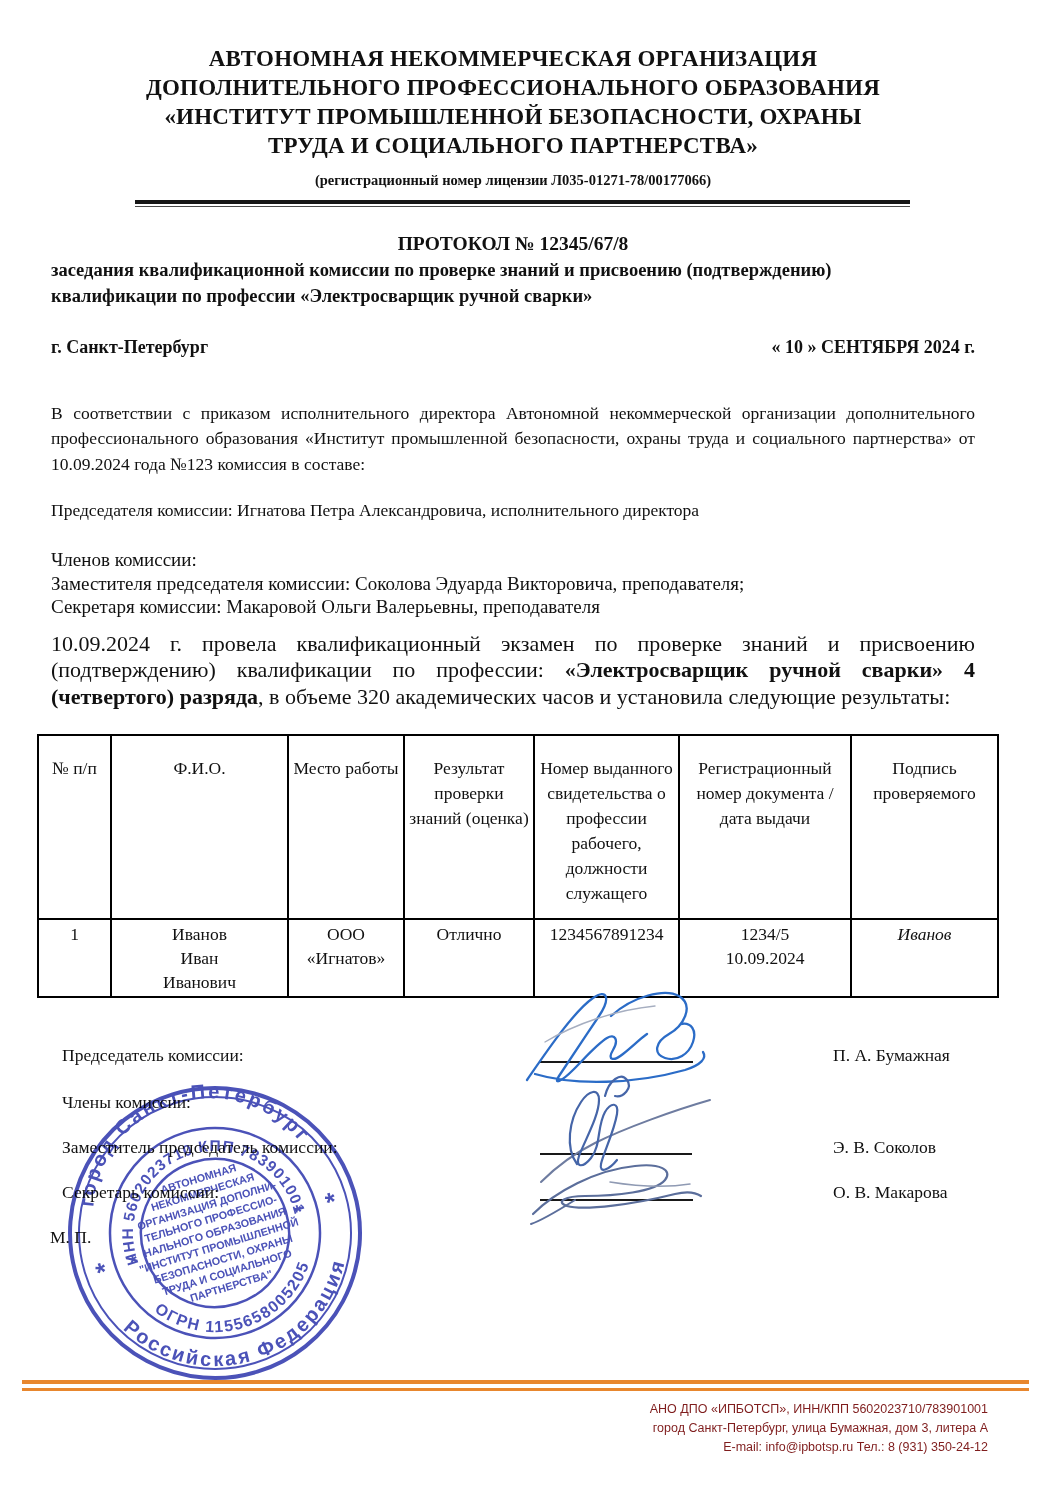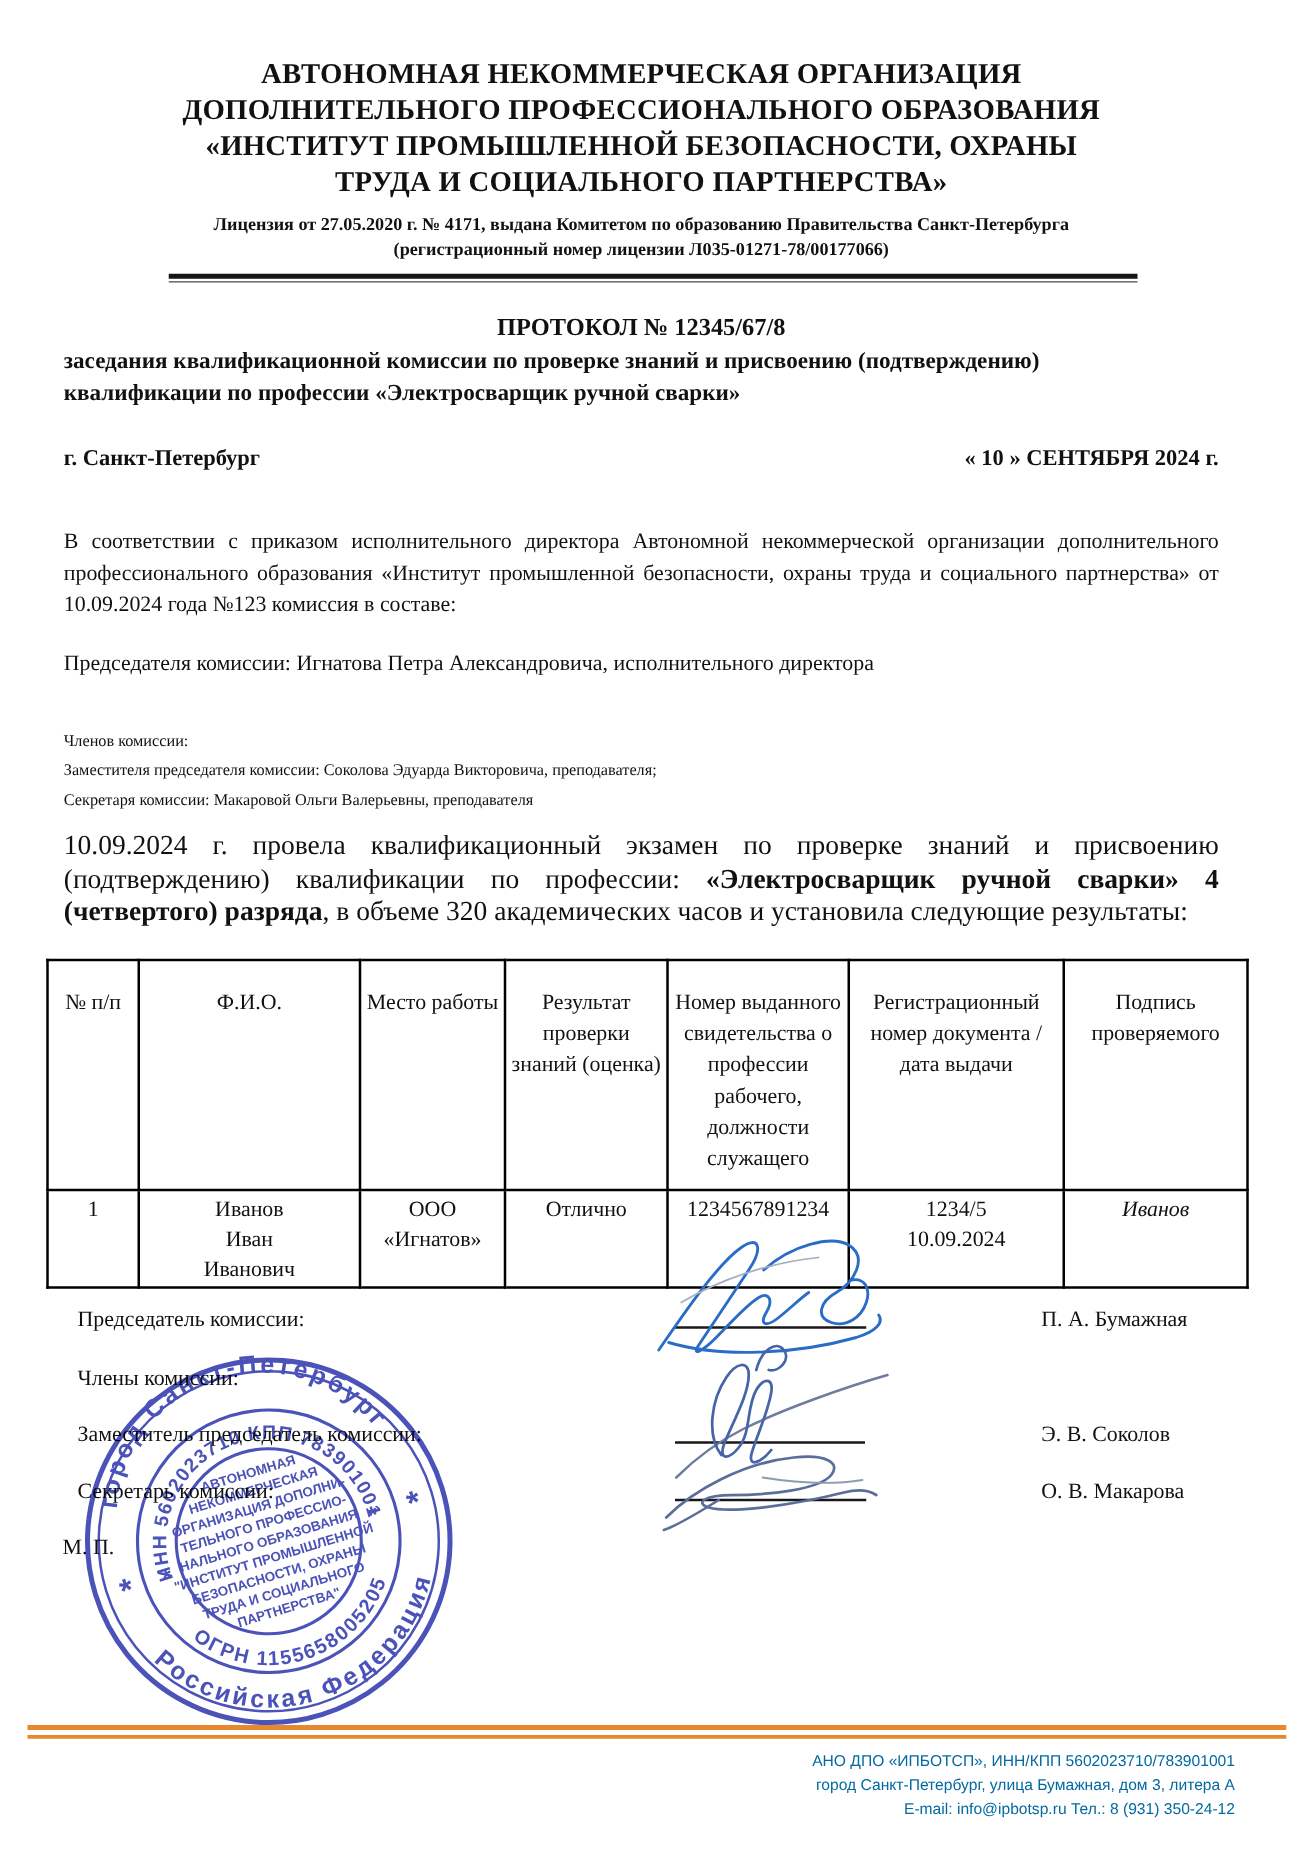--- a/index.html
+++ b/index.html
@@ -13,21 +13,21 @@
   .org-title{font-size:23px;font-weight:bold;line-height:29px;text-align:center;letter-spacing:.2px;}
   .license{margin-top:11px;font-size:14.5px;font-weight:bold;line-height:19.5px;text-align:center;}
   .header-rule{margin:9px 0 0 84px;width:775px;height:2px;border-top:4px solid #161616;border-bottom:1px solid #4a4a4a;}
 
   .prot-title{margin-top:24px;font-size:19.5px;font-weight:bold;text-align:center;line-height:26px;}
   .prot-subtitle{font-size:18.5px;font-weight:bold;text-align:left;line-height:26px;}
   .city-date{margin-top:26px;display:flex;justify-content:space-between;font-weight:bold;font-size:18px;line-height:24px;}
 
   .para1{margin-top:42px;font-size:17.5px;line-height:25.5px;text-align:justify;}
   .chairman-line{margin-top:21px;font-size:17.5px;line-height:25px;}
-  .members-block{margin-top:38px;font-size:13px;line-height:23.5px;}
+  .members-block{margin-top:25px;font-size:19px;line-height:23.5px;}
   .para2{margin-top:12px;font-size:22px;line-height:26.5px;text-align:justify;}
   .para2 .b{font-weight:bold;}
 
   table.results{margin:24px 0 0 -14px;width:960px;border-collapse:collapse;table-layout:fixed;}
   table.results td,table.results th{border:2px solid #000;vertical-align:top;font-size:17.5px;font-weight:normal;padding:2px 3px;}
   table.results th{height:160px;line-height:25px;text-align:center;padding-top:20px;}
   table.results td{height:67px;line-height:24px;text-align:center;}
   td.fio{text-align:left;padding-left:22px;}
   td.sign{font-style:italic;}
 
@@ -38,38 +38,37 @@
   .sig-svg{position:absolute;pointer-events:none;}
 
   .stamp{position:absolute;left:60px;top:1078px;width:310px;height:310px;mix-blend-mode:multiply;opacity:.92;}
   .stamp text{font-family:"Liberation Sans","DejaVu Sans",sans-serif;font-weight:bold;}
 
   .footer-rule-a{position:absolute;left:22px;top:1380px;width:1007px;height:4px;}
   .footer-rule-b{position:absolute;left:22px;top:1388px;width:1007px;height:3px;}
   .footer-text{
     position:absolute;right:63px;top:1400px;text-align:right;
     font-family:"Liberation Sans","DejaVu Sans",sans-serif;
-    font-size:12.5px;line-height:19px;color:#0369a1;
+    font-size:12.5px;line-height:19px;color:#7f1d1d;
   }
 </style>
 </head>
 <body>
 
 <div class="page">
   <div class="content">
 
     <div class="org-title">
       <div>АВТОНОМНАЯ НЕКОММЕРЧЕСКАЯ ОРГАНИЗАЦИЯ</div>
       <div>ДОПОЛНИТЕЛЬНОГО ПРОФЕССИОНАЛЬНОГО ОБРАЗОВАНИЯ</div>
       <div>«ИНСТИТУТ ПРОМЫШЛЕННОЙ БЕЗОПАСНОСТИ, ОХРАНЫ</div>
       <div>ТРУДА И СОЦИАЛЬНОГО ПАРТНЕРСТВА»</div>
     </div>
 
     <div class="license">
-      <div>Лицензия от 27.05.2020 г. № 4171, выдана Комитетом по образованию Правительства Санкт-Петербурга</div>
       <div>(регистрационный номер лицензии Л035-01271-78/00177066)</div>
     </div>
 
     <div class="header-rule"></div>
 
     <div class="prot-title">ПРОТОКОЛ № 12345/67/8</div>
     <div class="prot-subtitle">
       <div>заседания квалификационной комиссии по проверке знаний и присвоению (подтверждению)</div>
       <div>квалификации по профессии «Электросварщик ручной сварки»</div>
     </div>

